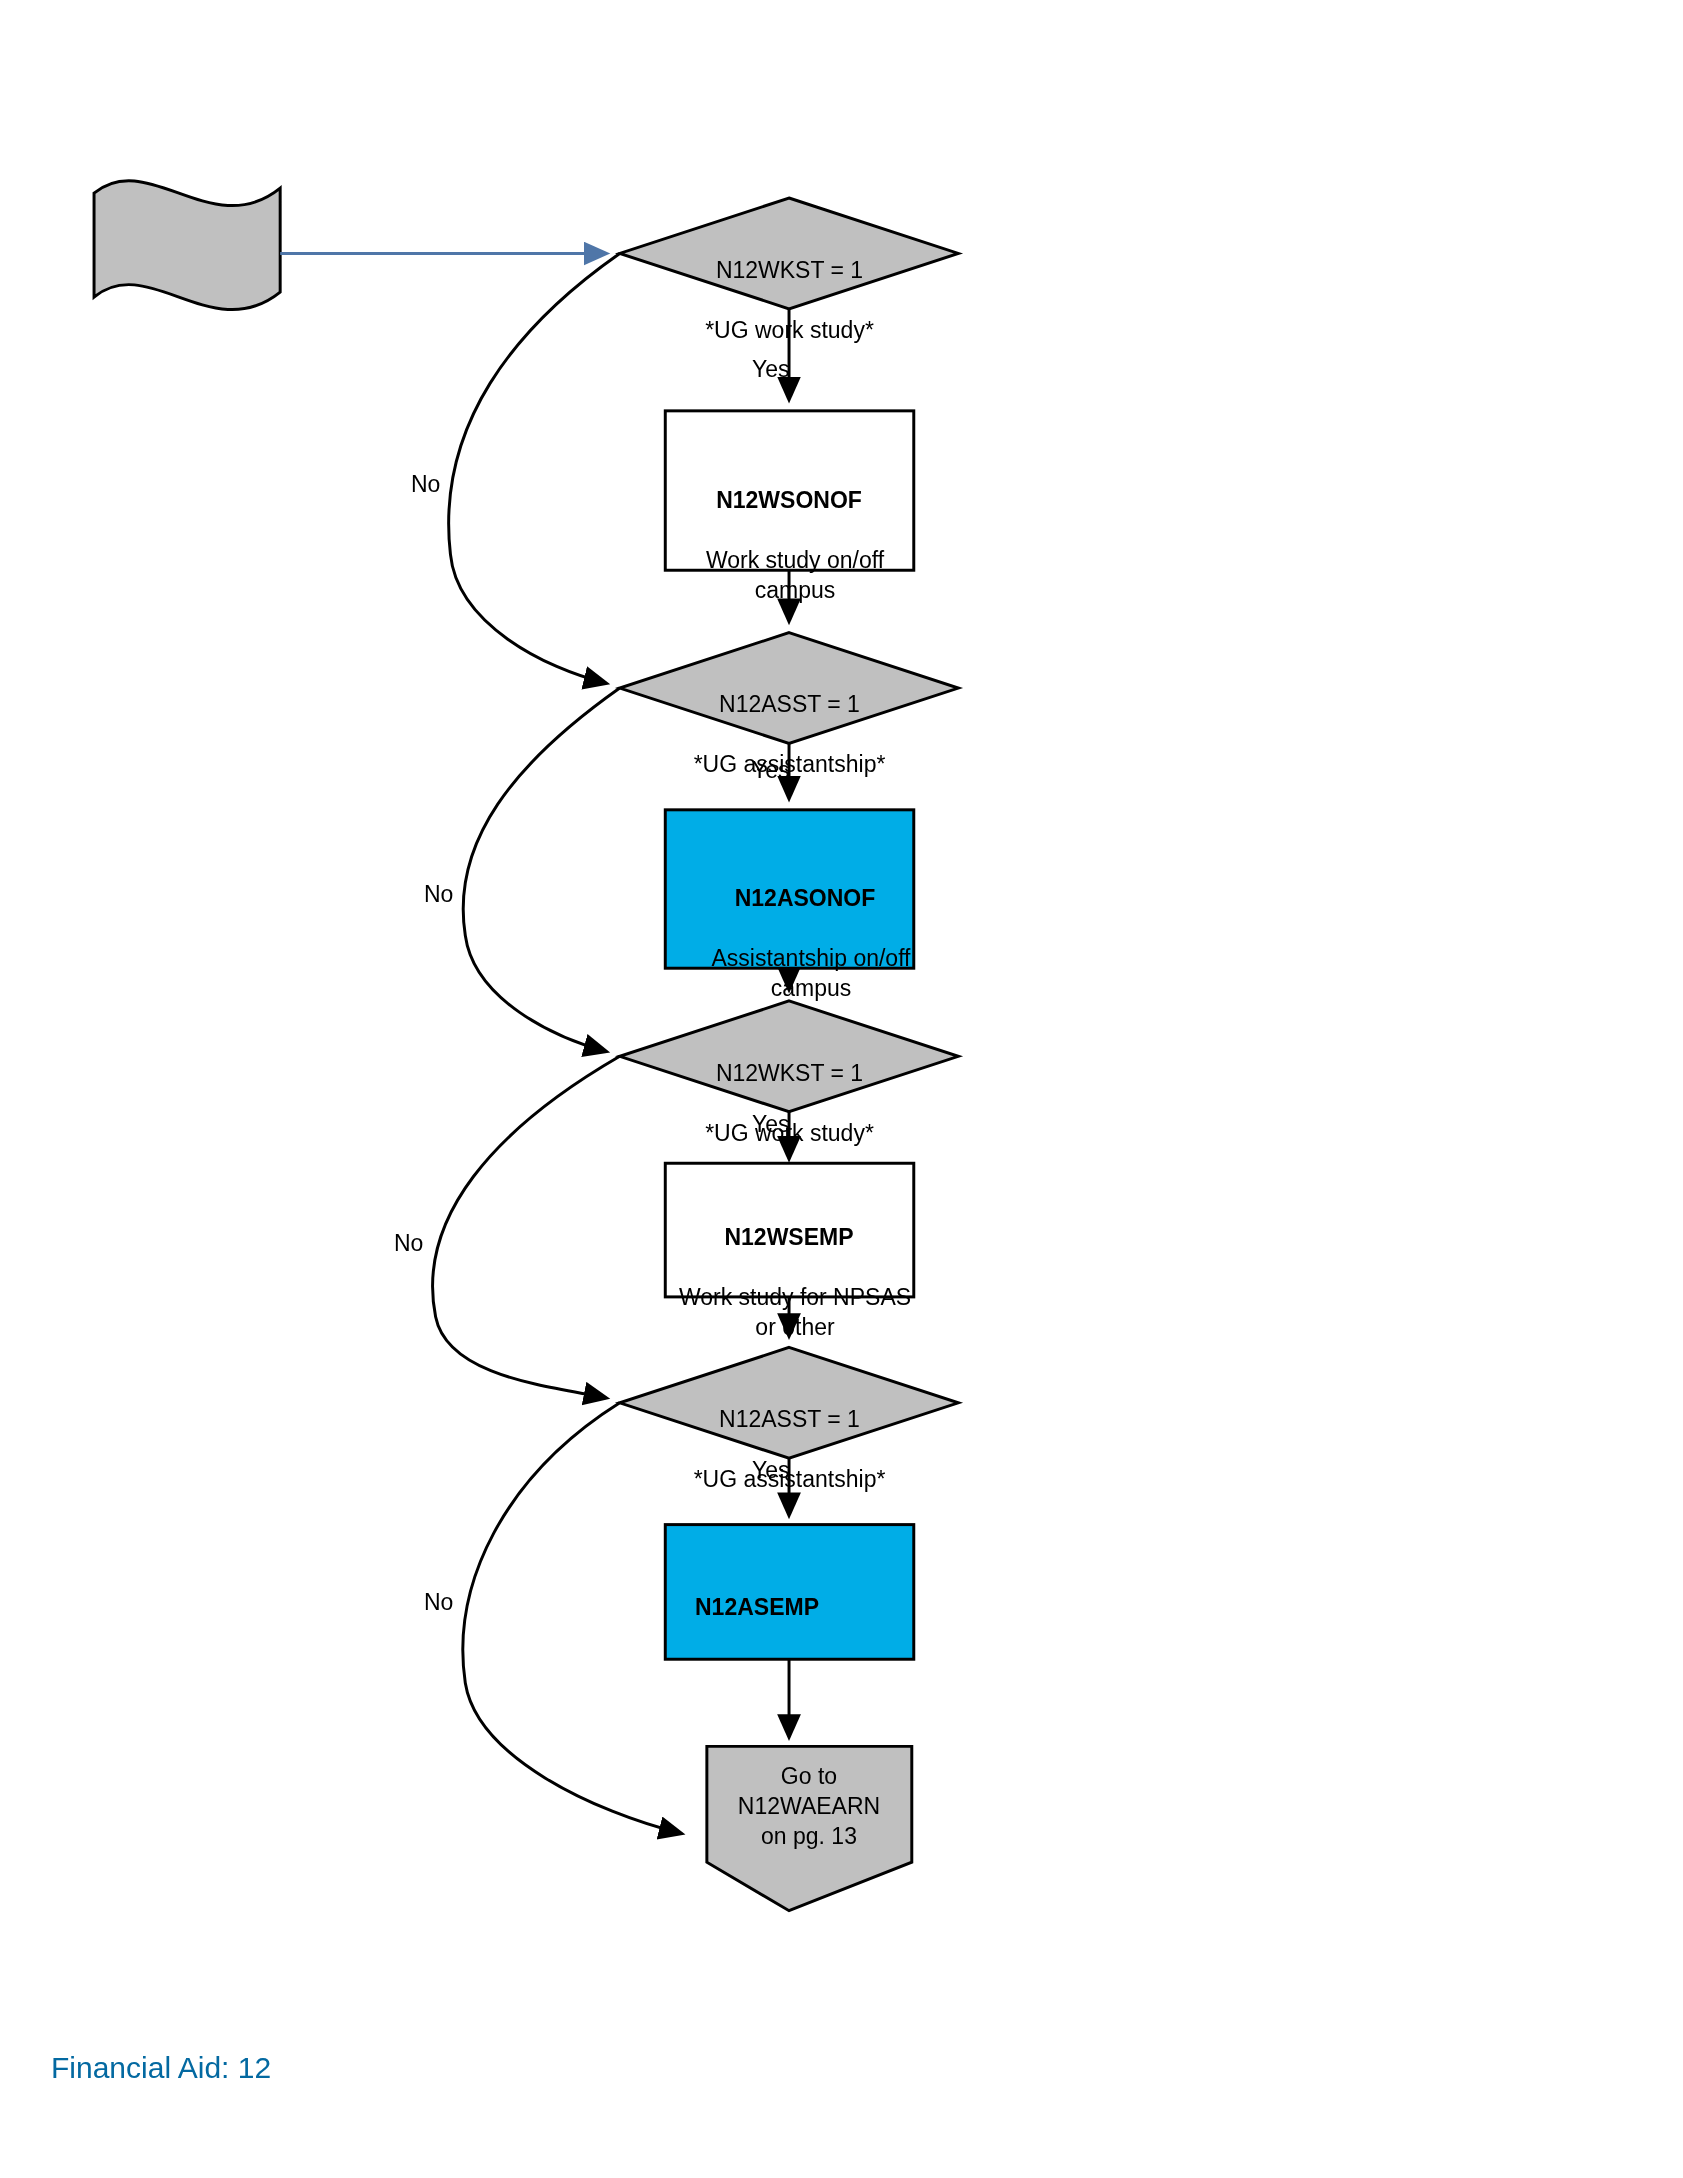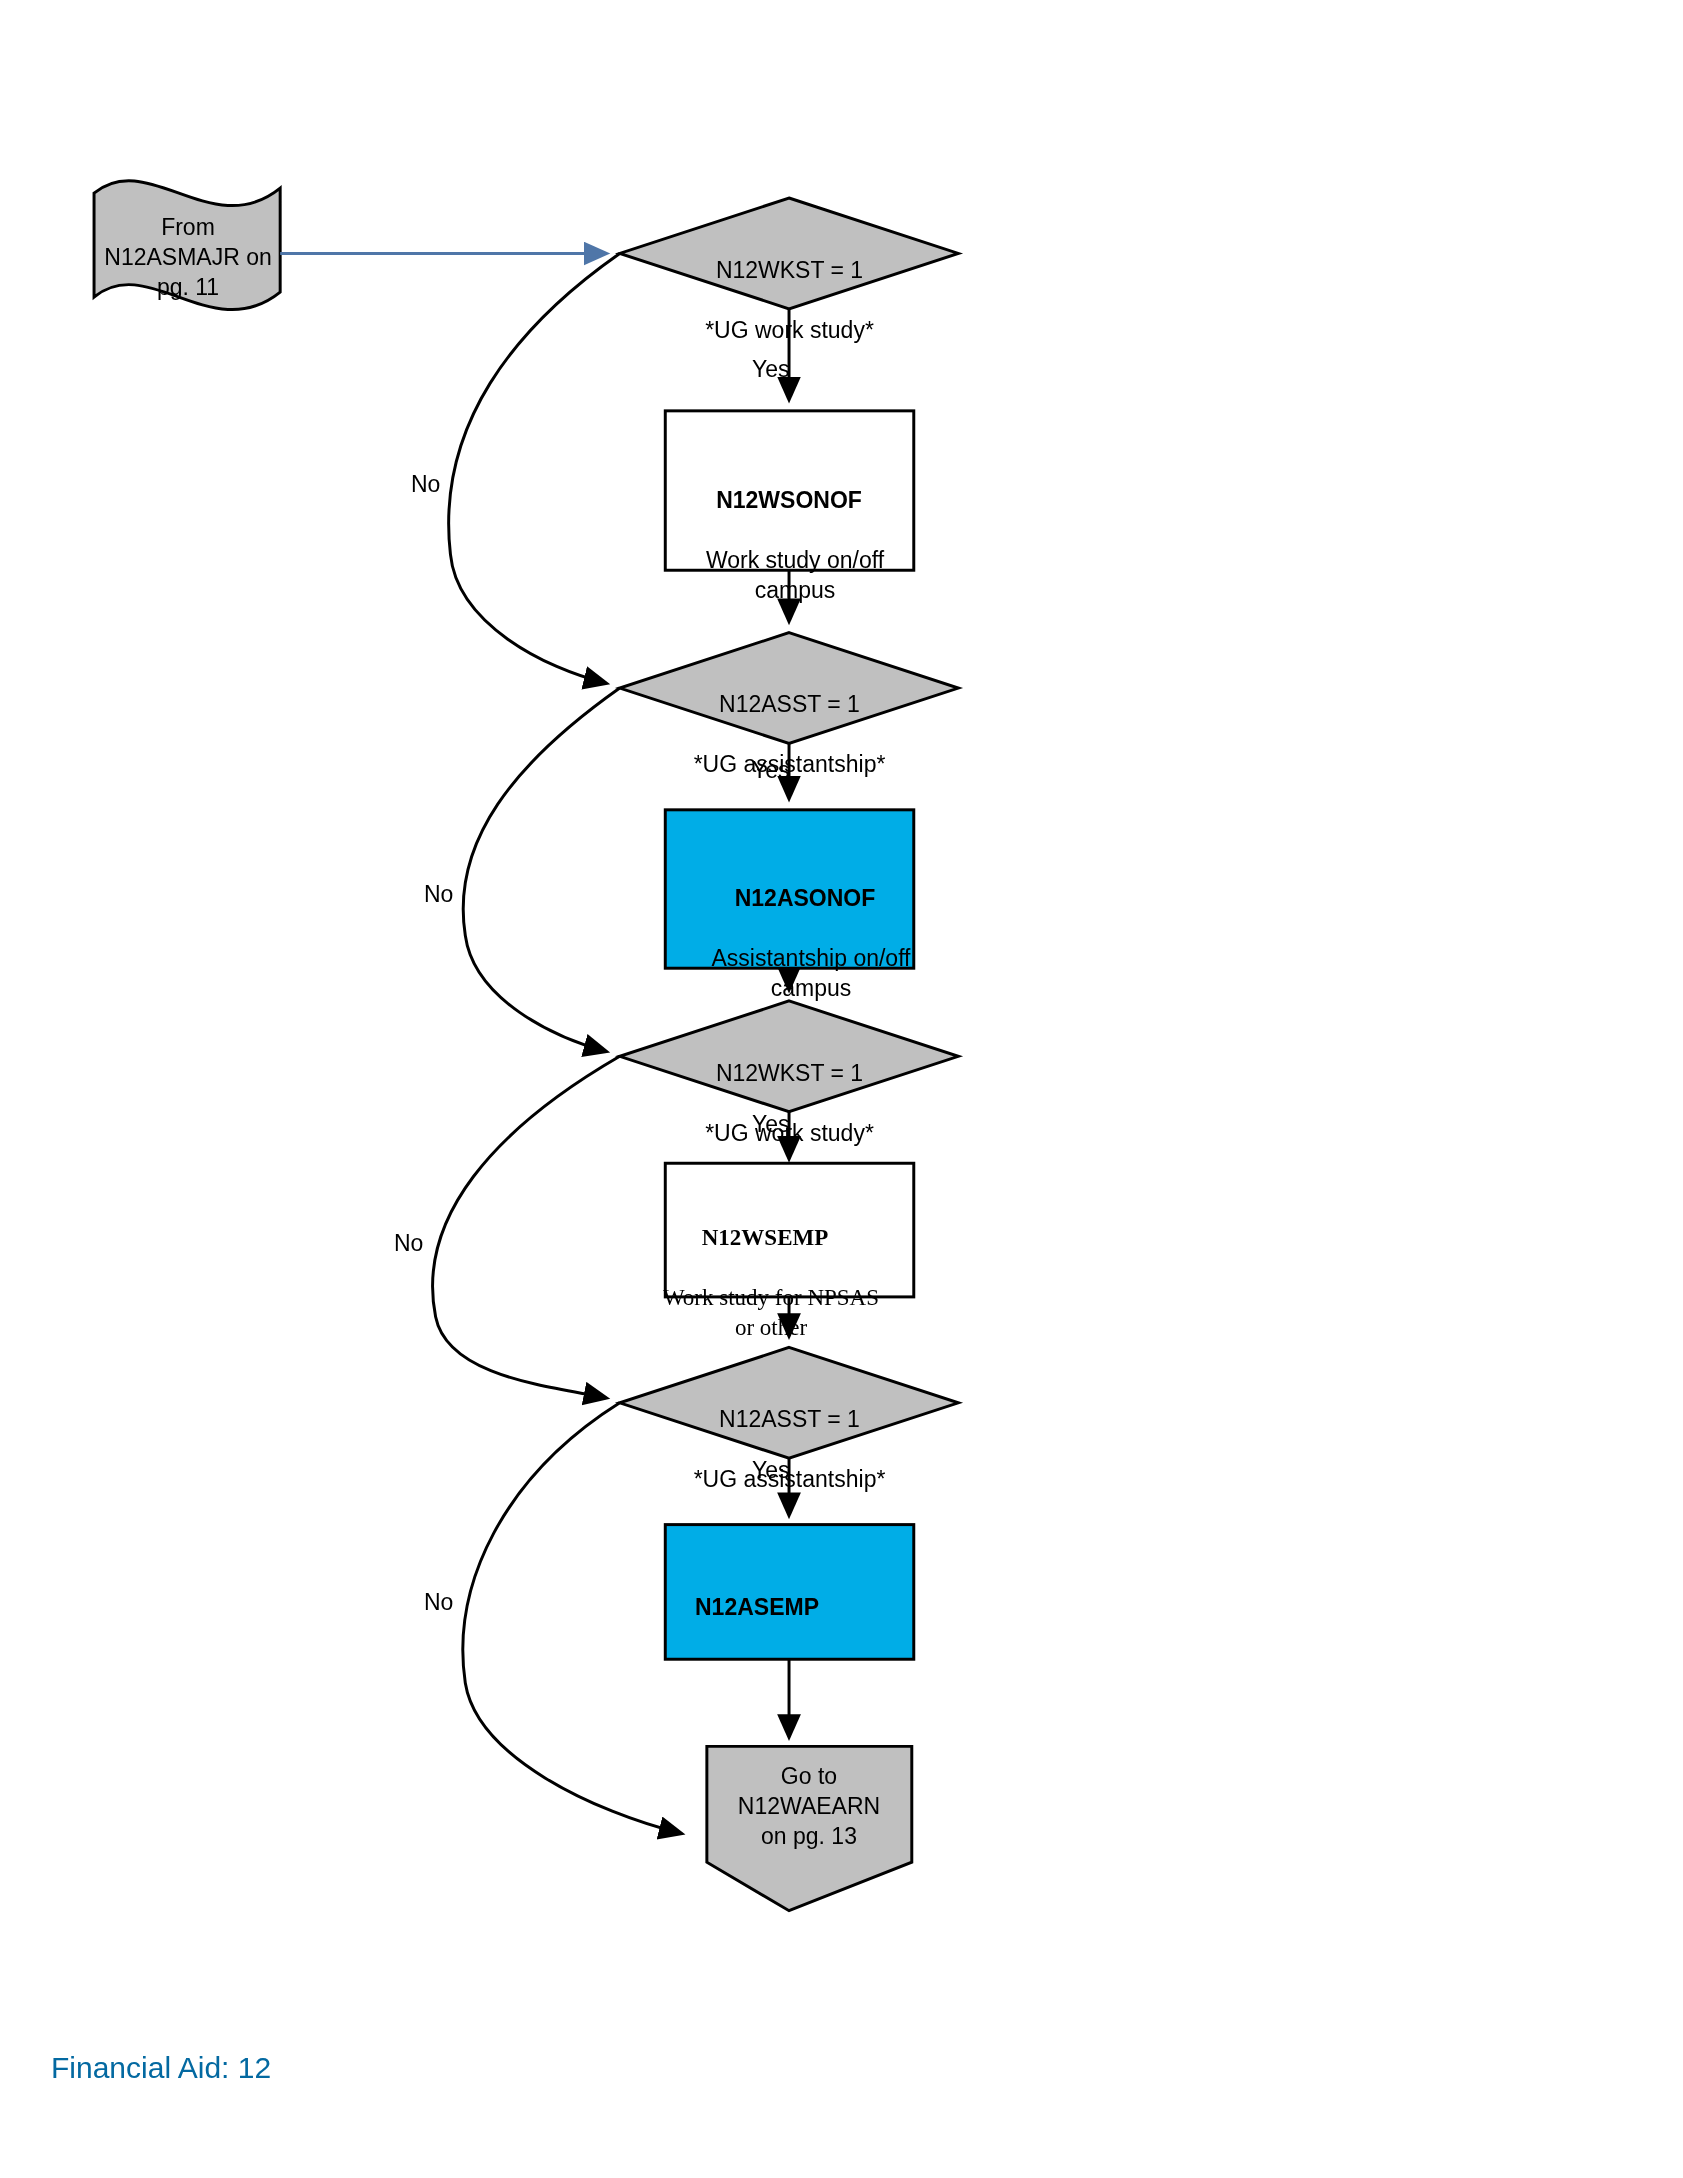--- a/index.html
+++ b/index.html
@@ -113,23 +113,20 @@
     <path d="M 626,1067 C 500,1140 420,1230 440,1330 C 452,1390 552,1400 612,1412" fill="none" stroke="#000000" stroke-width="3" marker-end="url(#arrowBlack)"></path>
 
     <line x1="797" y1="1473" x2="797" y2="1530" stroke="#000000" stroke-width="3" marker-end="url(#arrowBlack)"></line>
 
     <line x1="797" y1="1676" x2="797" y2="1754" stroke="#000000" stroke-width="3" marker-end="url(#arrowBlack)"></line>
 
     <path d="M 626,1417 C 510,1490 455,1600 470,1700 C 482,1775 600,1830 688,1852" fill="none" stroke="#000000" stroke-width="3" marker-end="url(#arrowBlack)"></path>
 
   </svg>
 
-  <div class="shape-label" style="left:94px; top:213px; width:188px;">From
-N12ASMAJR on
-pg. 11</div>
 
   <div class="shape-label" style="left:640px; top:226px; width:299px;">
     <span>N12WKST = 1</span><br>
     <span>*UG work study*</span>
   </div>
 
   <div class="shape-label" style="left:665px; top:447px; width:248px;">
     <span class="code">N12WSONOF</span>
     <span class="desc">Work study on/off
 campus</span>
@@ -144,21 +141,21 @@
     <span class="code">N12ASONOF</span>
     <span class="desc">Assistantship on/off
 campus</span>
   </div>
 
   <div class="shape-label" style="left:640px; top:1029px; width:299px;">
     <span>N12WKST = 1</span><br>
     <span>*UG work study*</span>
   </div>
 
-  <div class="shape-label" style="left:636px; top:1184px; width:258px;font-family:Liberation Serif, serif;">
+  <div class="shape-label" style="left:660px; top:1184px; width:258px;">
     <span class="code">N12WSEMP</span>
     <span class="desc">Work study for NPSAS
 or other</span>
   </div>
 
   <div class="shape-label" style="left:630px; top:1375px; width:319px;">
     <span>N12ASST = 1</span><br>
     <span>*UG assistantship*</span>
   </div>
 

